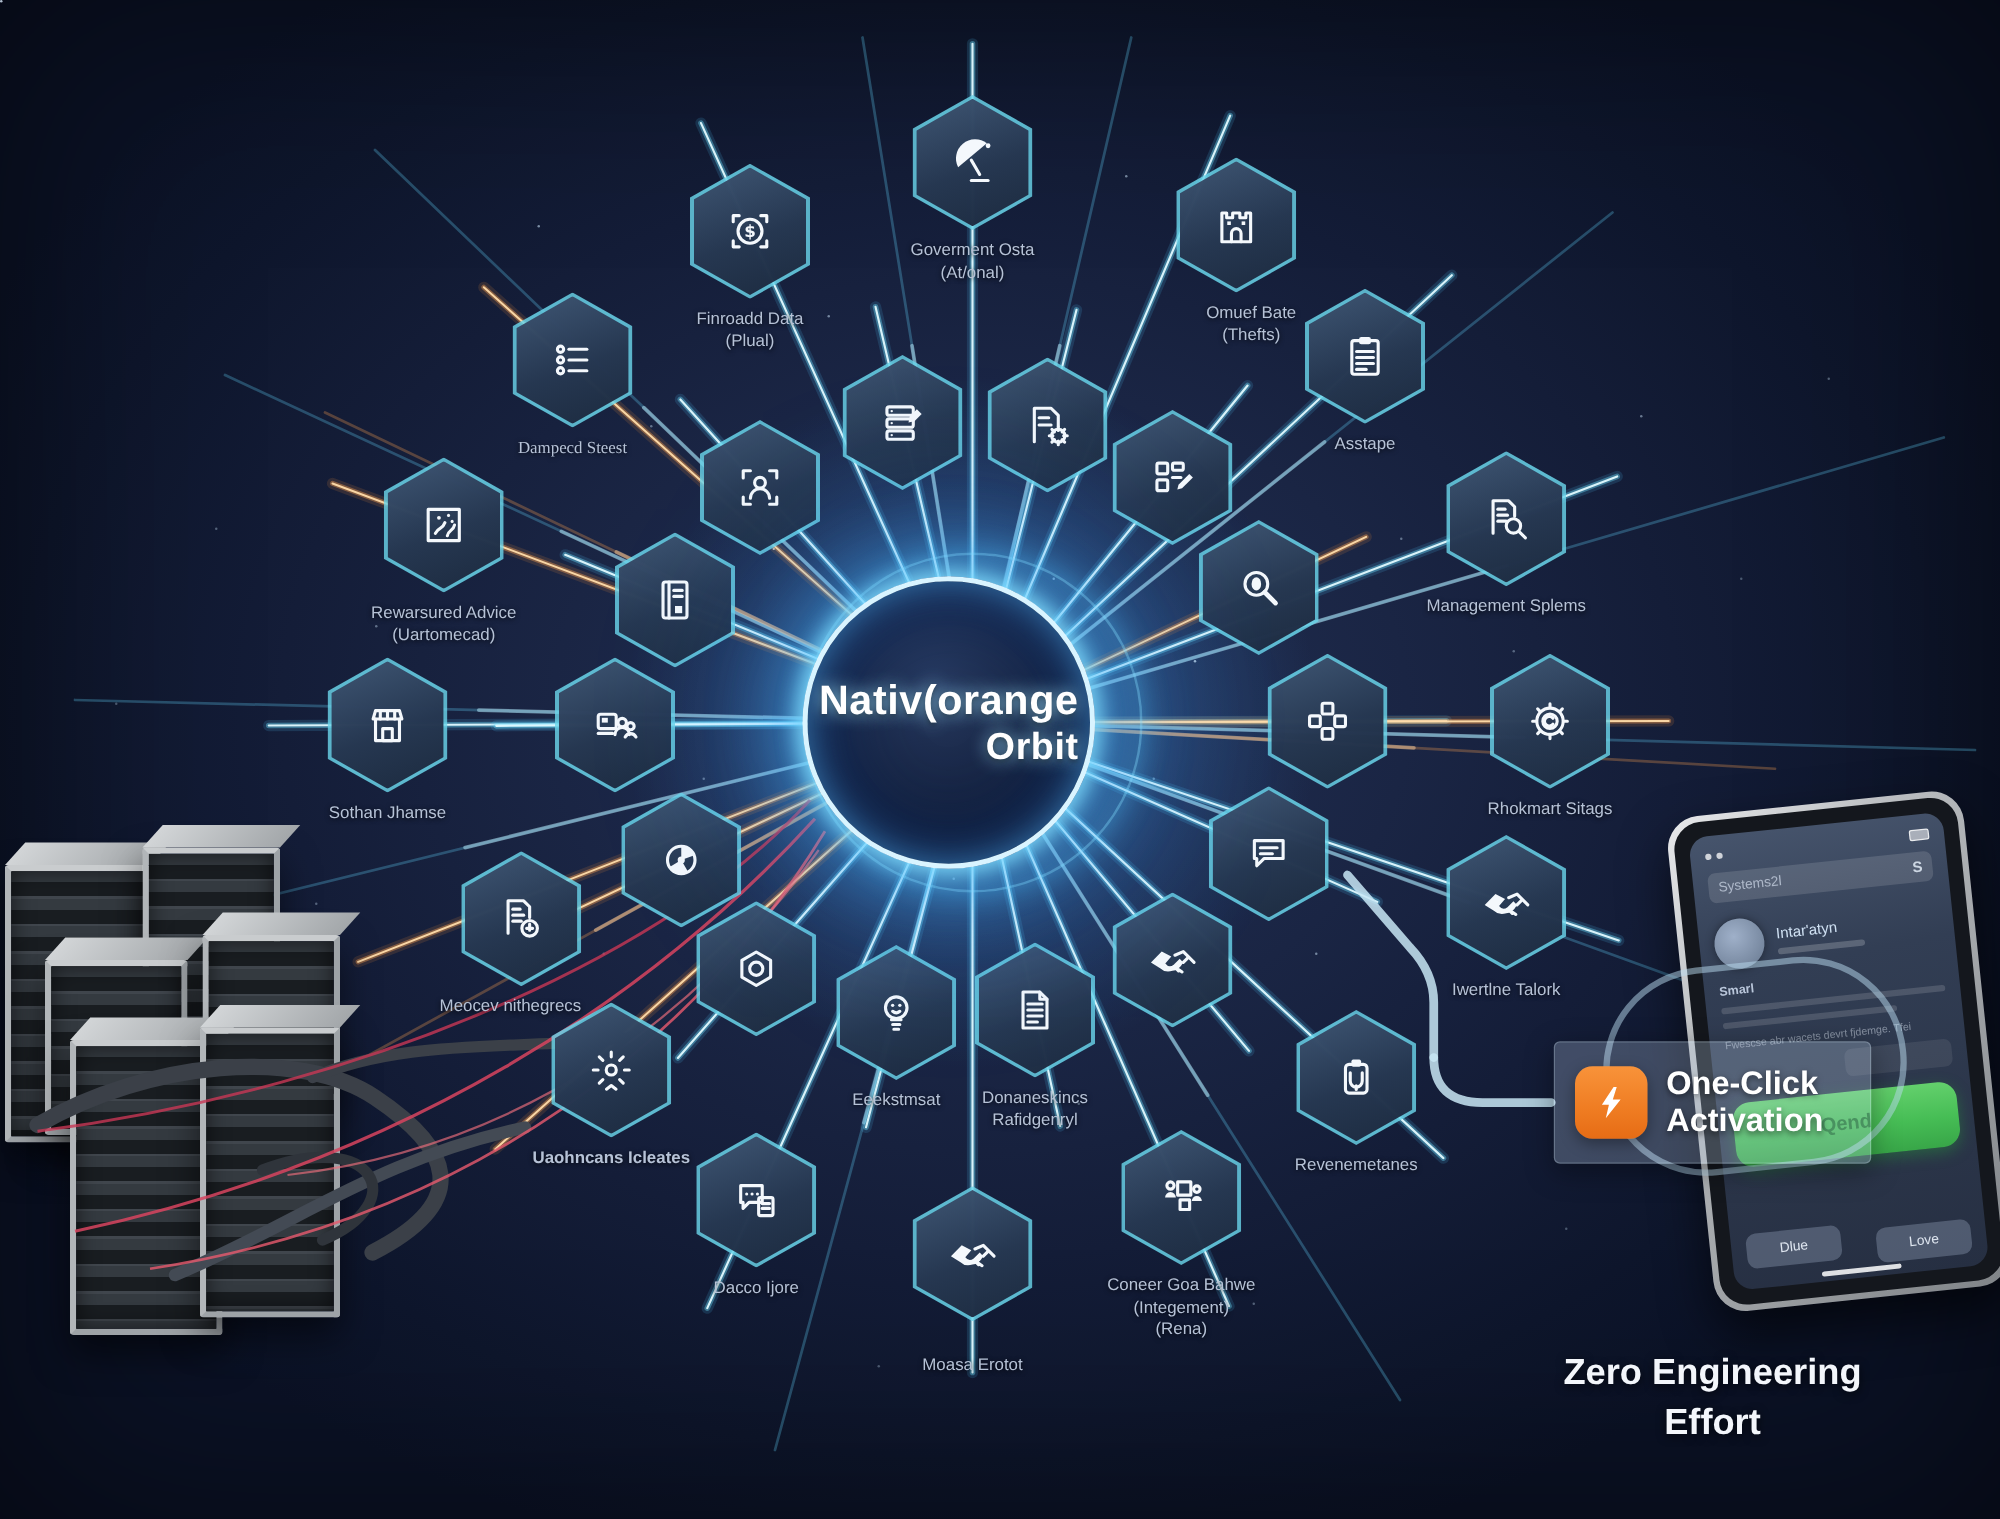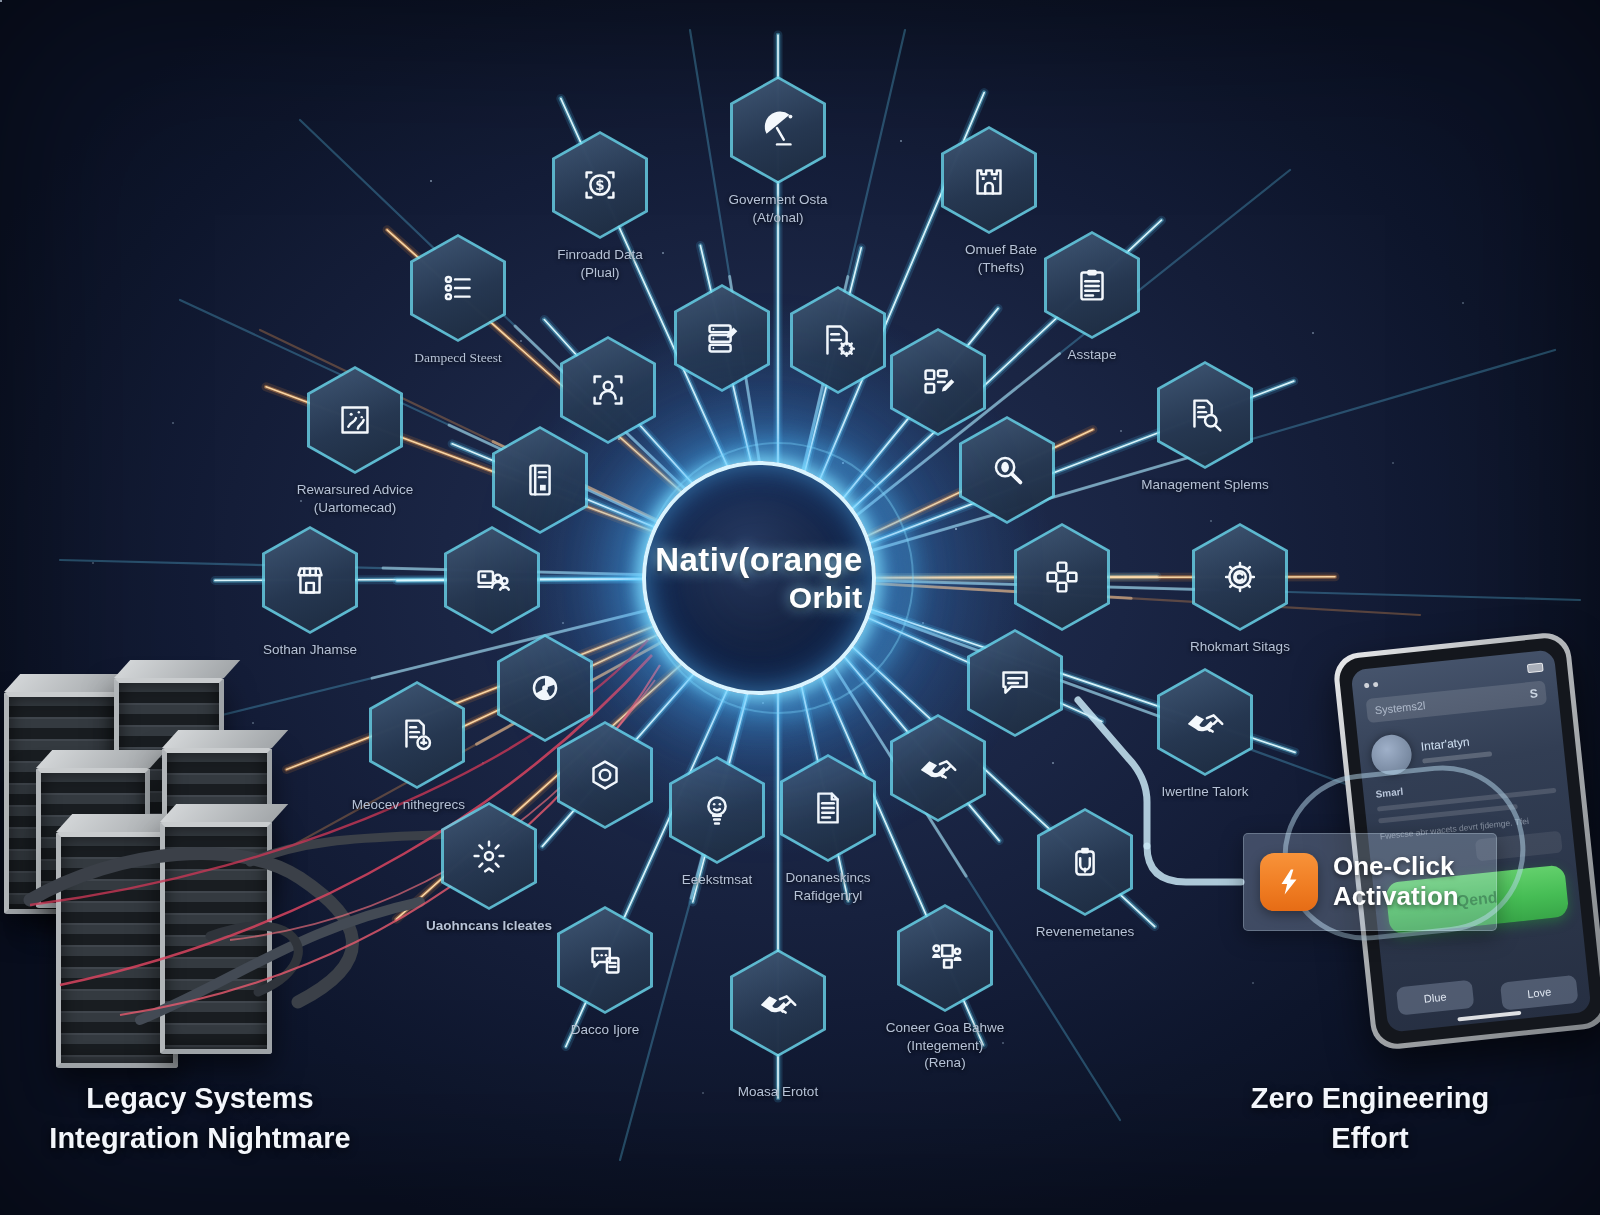--- a/index.html
+++ b/index.html
@@ -727,21 +727,17 @@
       <svg width="30" height="30" viewBox="0 0 48 48">
           <path d="M27 4 L12 27 h9 l-4 17 L36 20 h-10 l5 -16 Z" fill="#fff"></path>
         </svg>
     </div>
     <div id="activation-text">
       <div>One-Click</div>
       <div>Activation</div>
     </div>
   </div>
 
-  <div id="caption-left" class="caption">
-    <div>Legacy Systems</div>
-    <div>Integration Nightmare</div>
-  </div>
   <div id="caption-right" class="caption">
     <div>Zero Engineering</div>
     <div>Effort</div>
   </div>
 </div>
 
 </body></html>

